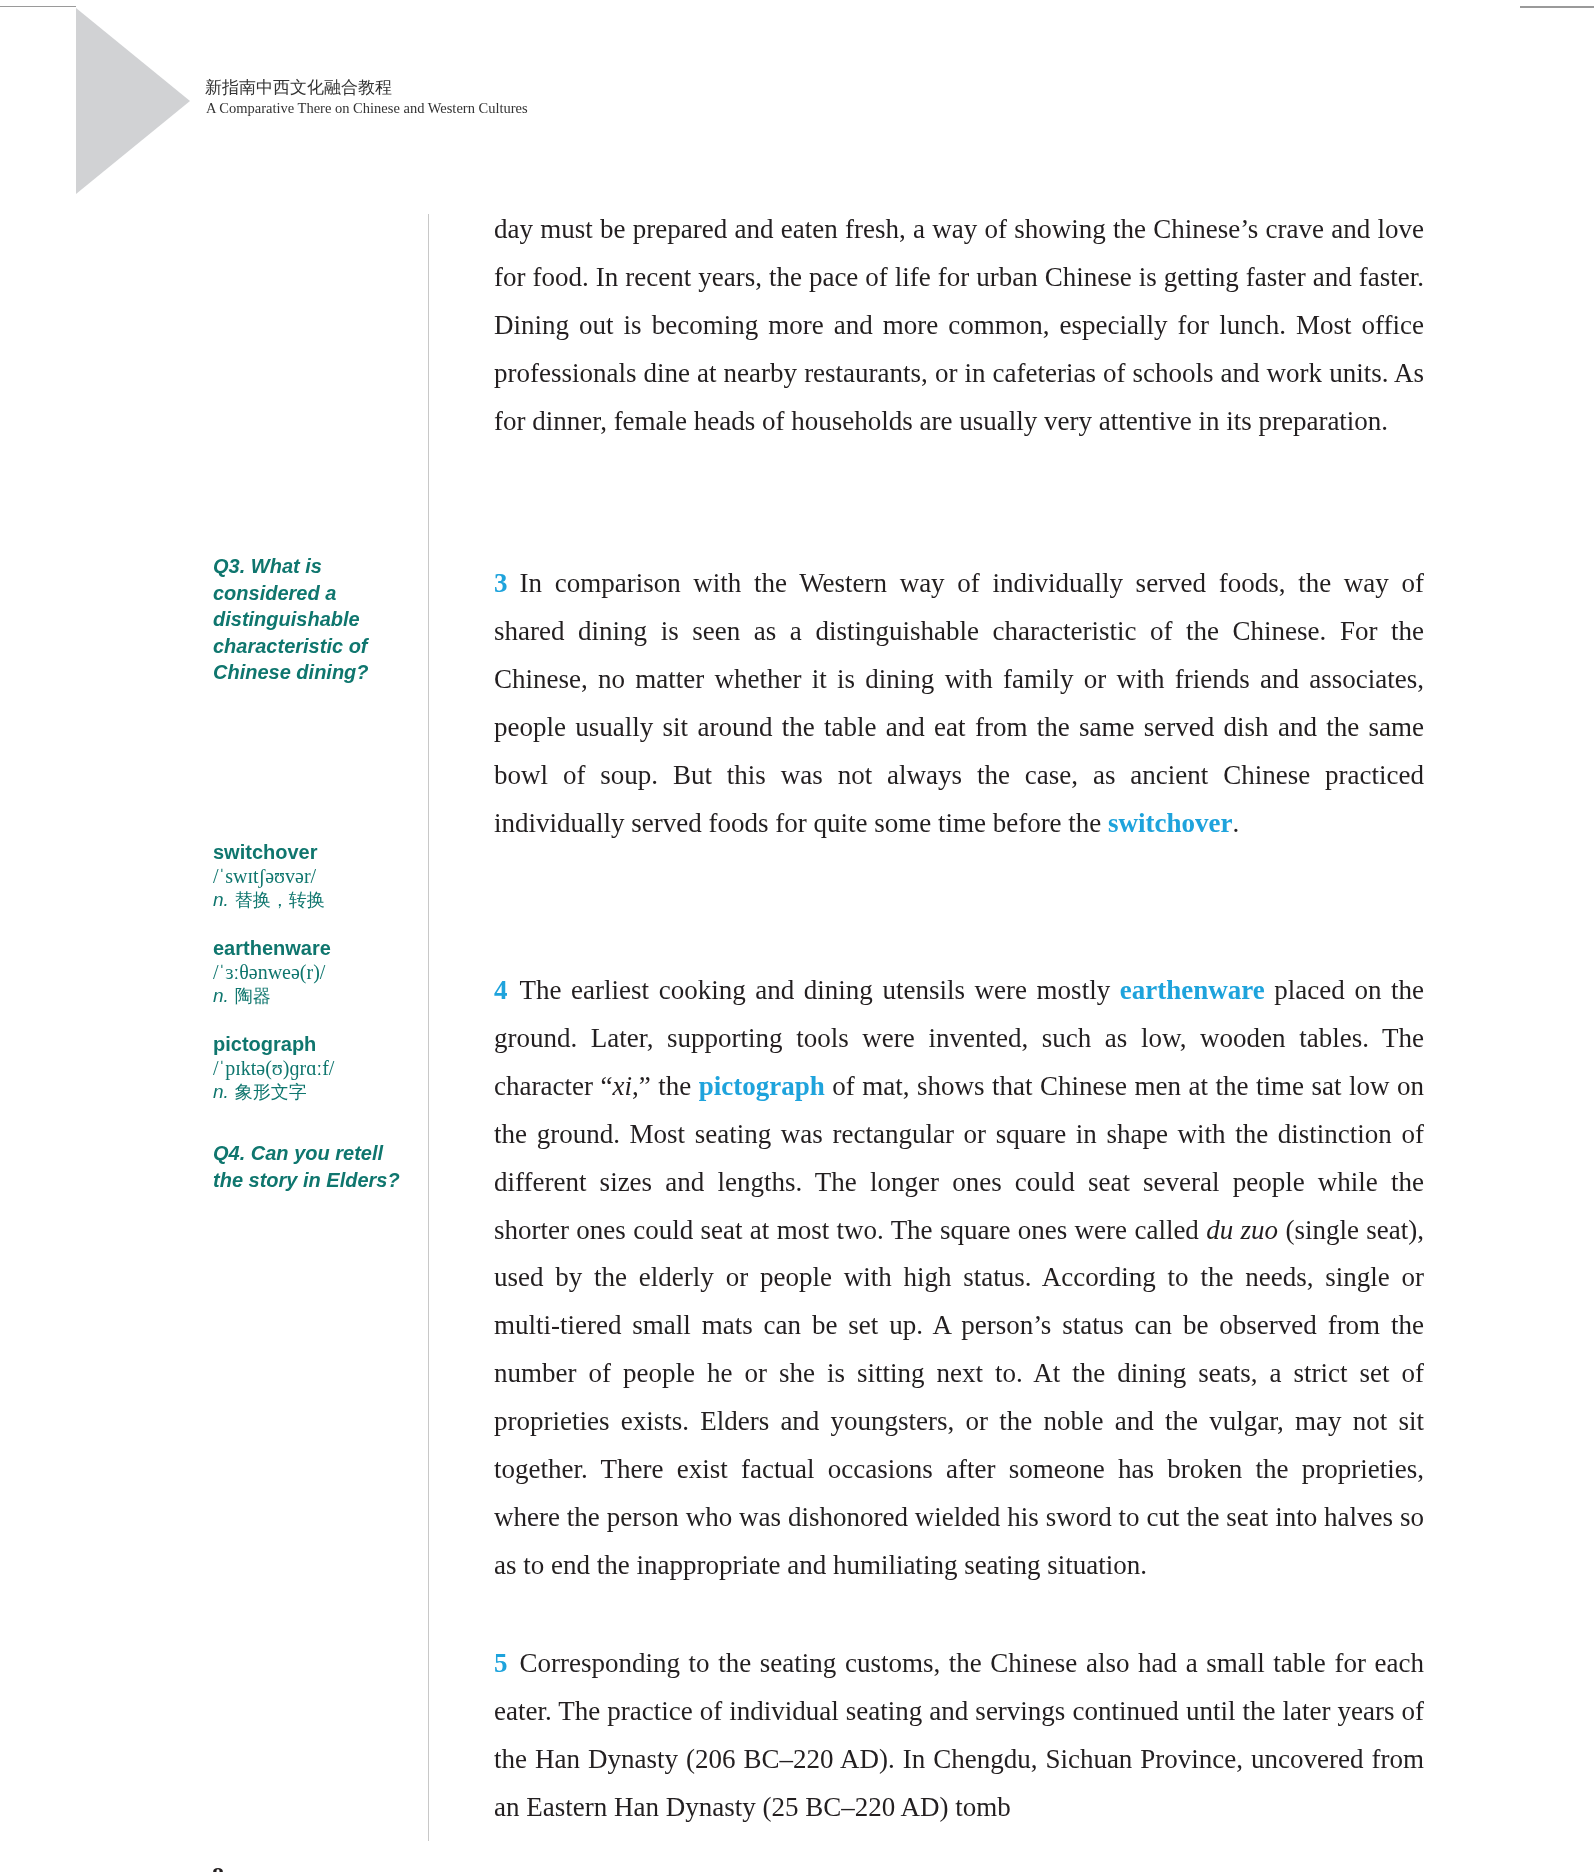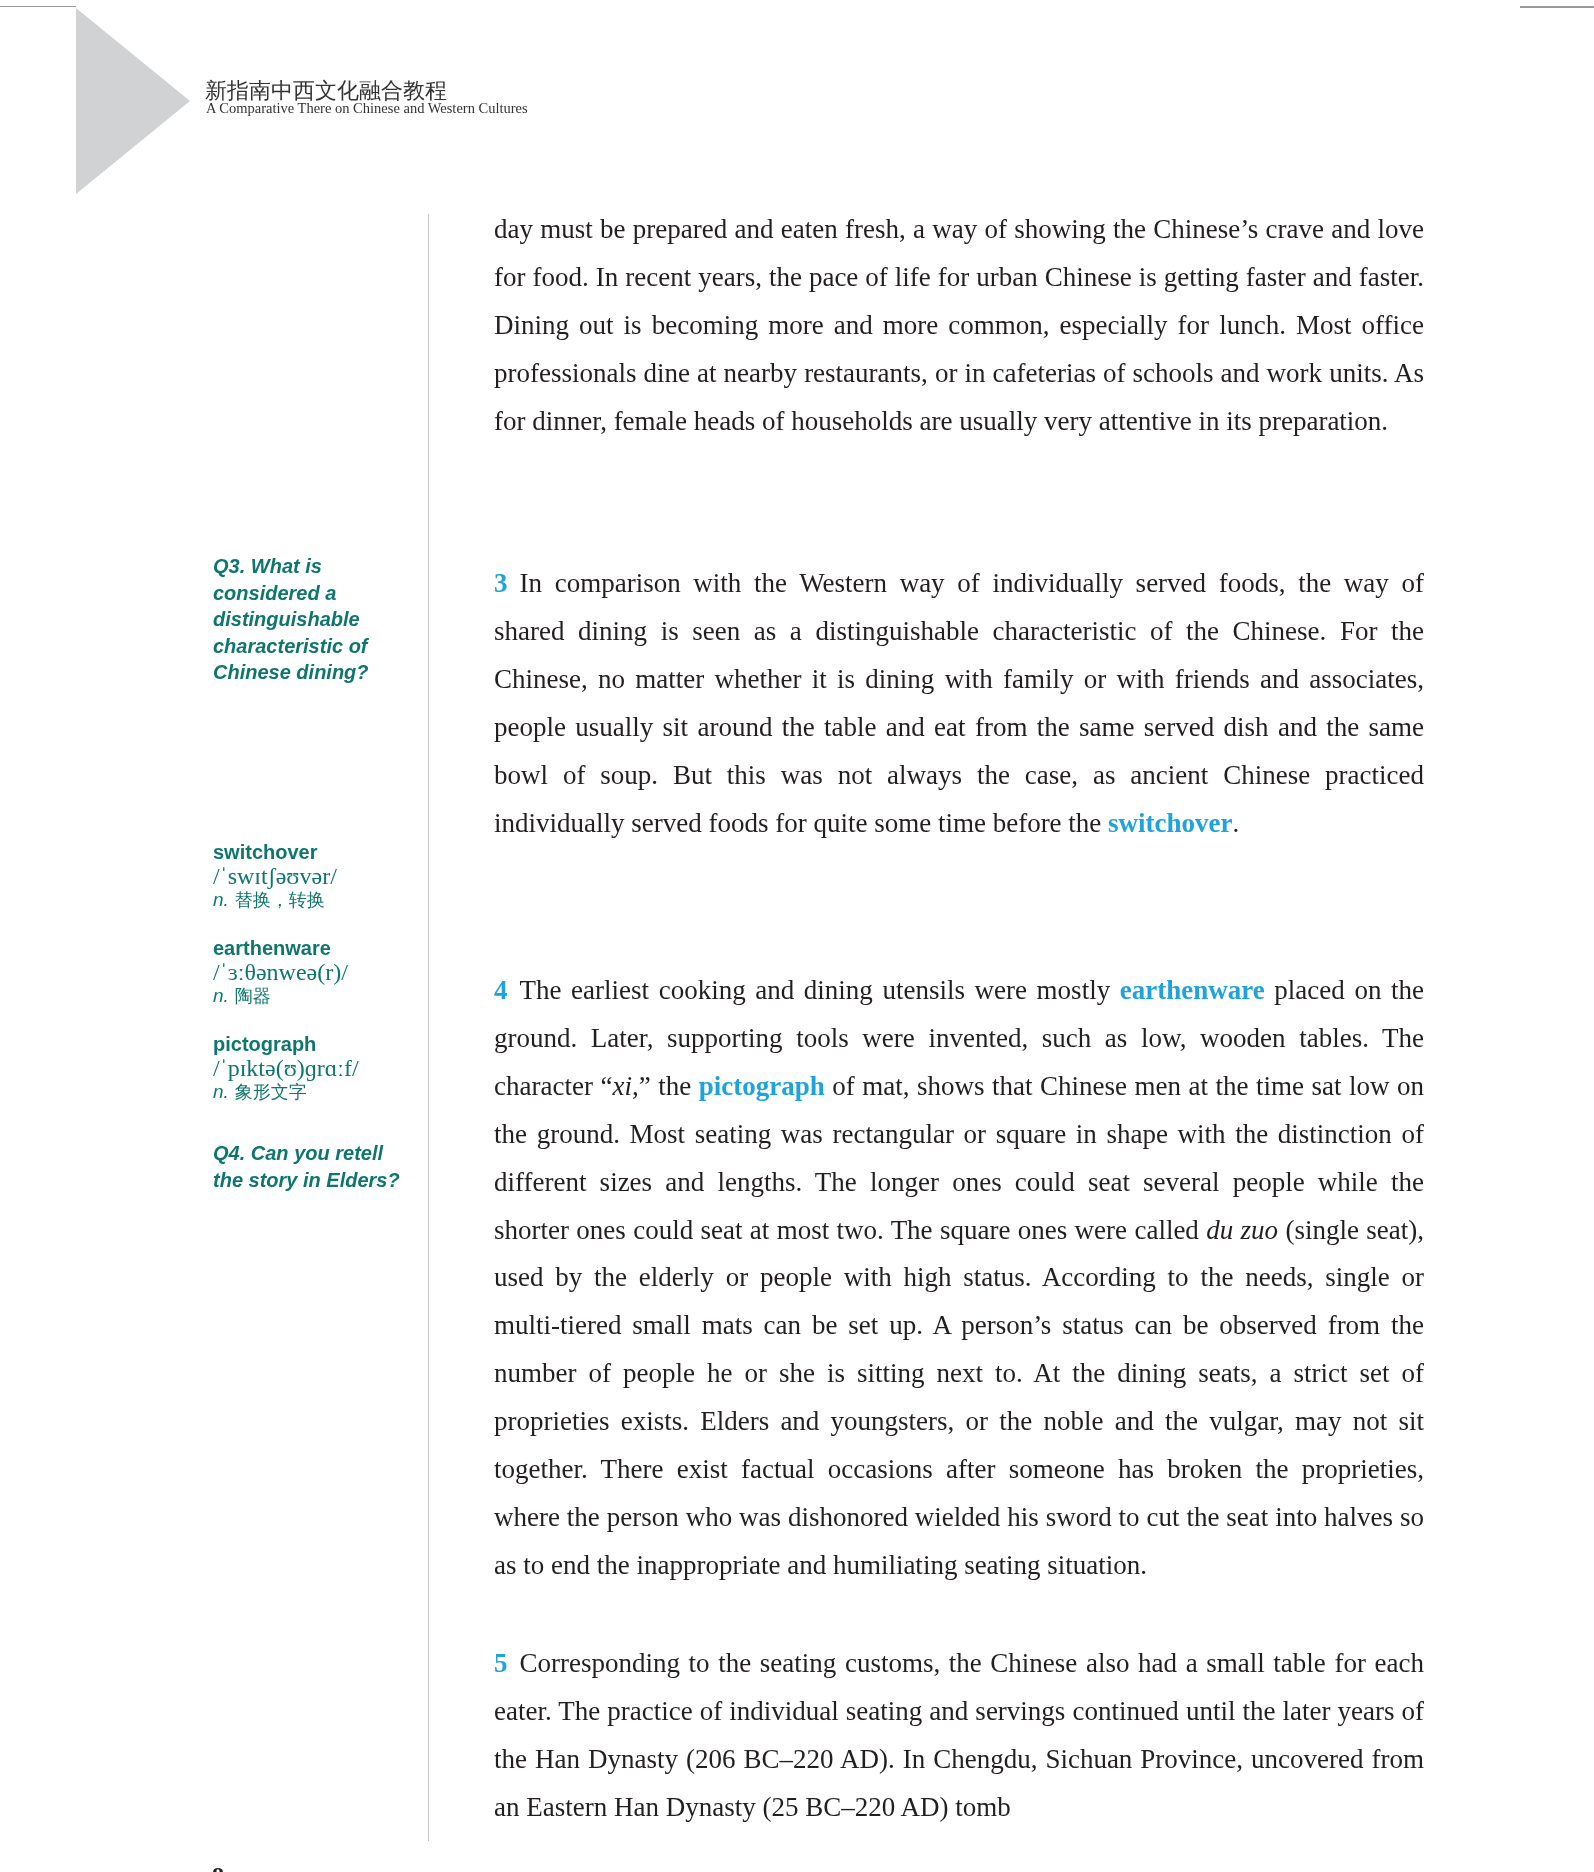--- a/index.html
+++ b/index.html
@@ -1,30 +1,30 @@
 <!DOCTYPE html>
 <html><head>
 <meta charset="utf-8">
 <style>
   html, body { margin:0; padding:0; }
   body { width:1594px; height:1872px; position:relative; background:#ffffff; overflow:hidden; font-family:"Liberation Serif", serif; color:#231f20; }
   .topline-left { position:absolute; left:0; top:6px; width:76px; height:1px; background:#9a9a9a; }
   .topline-right { position:absolute; left:1520px; top:6px; width:74px; height:2px; background:#9a9a9a; }
   .triangle { position:absolute; left:76px; top:8px; width:0; height:0; border-top:93px solid transparent; border-bottom:93px solid transparent; border-left:114px solid #d1d2d4; }
-  .book-cn { position:absolute; left:205px; top:76px; font-family:"DejaVu Sans", sans-serif; font-size:22px; color:#333; letter-spacing:0px; }
+  .book-cn { position:absolute; left:205px; top:76px; font-family:"DejaVu Sans", sans-serif; font-size:17px; color:#333; letter-spacing:0px; }
   .book-en { position:absolute; left:206px; top:100px; font-family:"Liberation Serif", serif; font-size:14.5px; color:#333; }
   .vrule { position:absolute; left:428px; top:214px; width:1px; height:1627px; background:#c8c8c8; }
   .body-col { position:absolute; left:454px; width:930px; font-size:27px; line-height:47.9px; text-align:justify; text-align-last:left;margin-left:40px; }
   .para { margin:0; }
   .pnum { color:#1ea3dc; font-weight:bold; margin-right:12px; }
   .kw { color:#1ea3dc; font-weight:bold; }
   .side { position:absolute; left:213px; width:200px; color:#0f766e; font-family:"Liberation Sans", sans-serif; }
   .q { font-style:italic; font-weight:bold; font-size:20px; line-height:26.5px; }
   .word { font-weight:bold; font-size:20px; line-height:24px; }
-  .phon { font-family:"Liberation Serif", serif; font-size:24px; line-height:24px; }
+  .phon { font-family:"Liberation Serif", serif; font-size:20px; line-height:24px; }
   .def { font-size:19px; line-height:24px; }
   .def .pos { font-style:italic; margin-right:6px; }
   .def .cn { font-family:"DejaVu Serif", serif; font-size:18px;margin-top:37px; }
   .pageno { position:absolute; left:212px; top:1862px; font-size:24px; font-weight:bold; color:#231f20; }
 </style>
 </head>
 <body>
 
 <div class="topline-left"></div>
 <div class="topline-right"></div>

